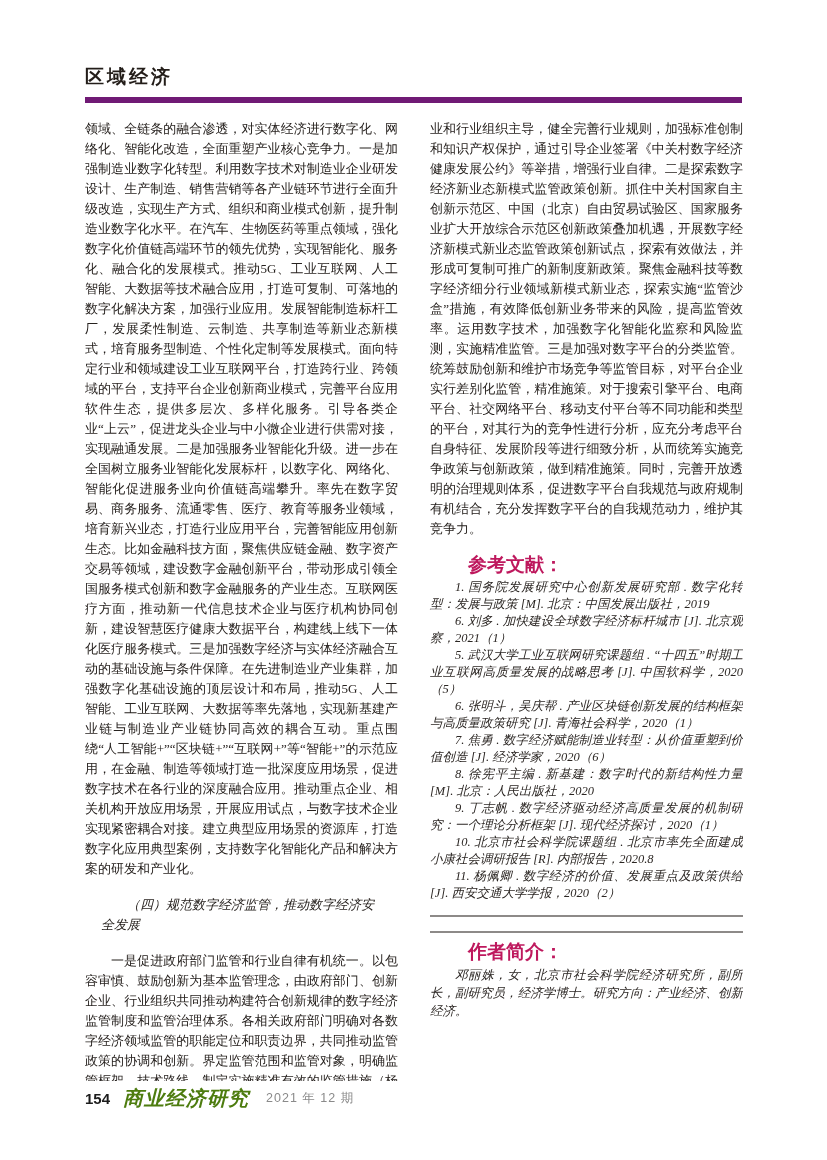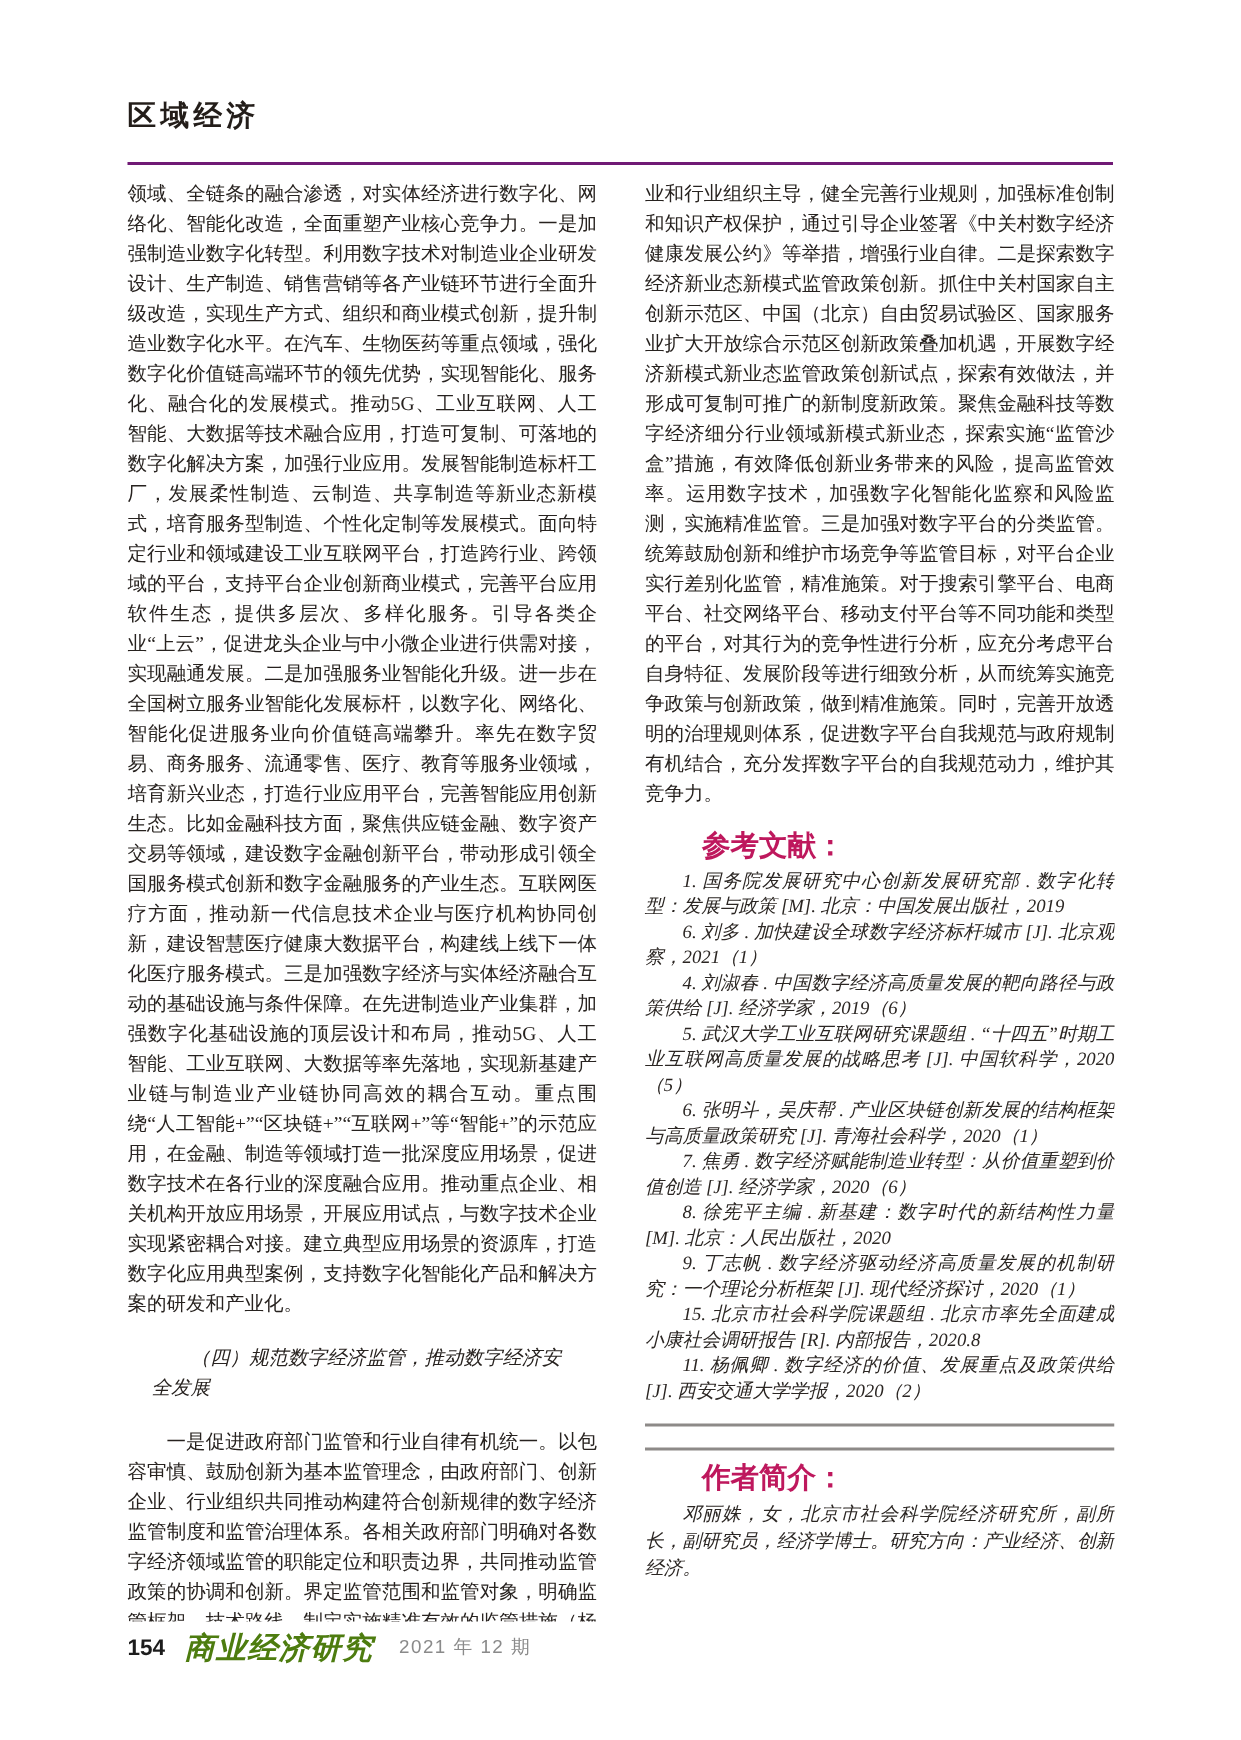--- a/index.html
+++ b/index.html
@@ -11,22 +11,22 @@
     position: relative;
     overflow: hidden;
   }
   .page { position: absolute; inset: 0; }
 
   
   .section-header {
     position: absolute;
     left: 85px; top: 64px;
     width: 657px;
-    border-bottom: 2px solid #701a75;
-    padding-bottom: 18px;
+    border-bottom: 6px solid #701a75;
+    padding-bottom: 7px;
   }
   .section-header h1 {
     margin: 0;
     font-family: "Liberation Sans", "DejaVu Sans", sans-serif;
     font-size: 19px;
     font-weight: 700;
     letter-spacing: 3px;
     color: #231d19;
   }
 
@@ -135,27 +135,26 @@
       <p class="body-text indent">一是促进政府部门监管和行业自律有机统一。以包容审慎、鼓励创新为基本监管理念，由政府部门、创新企业、行业组织共同推动构建符合创新规律的数字经济监管制度和监管治理体系。各相关政府部门明确对各数字经济领域监管的职能定位和职责边界，共同推动监管政策的协调和创新。界定监管范围和监管对象，明确监管框架、技术路线，制定实施精准有效的监管措施（杨斌，2020）。由企</p>
     </div>
 
     <div class="col">
       <p class="body-text">业和行业组织主导，健全完善行业规则，加强标准创制和知识产权保护，通过引导企业签署《中关村数字经济健康发展公约》等举措，增强行业自律。二是探索数字经济新业态新模式监管政策创新。抓住中关村国家自主创新示范区、中国（北京）自由贸易试验区、国家服务业扩大开放综合示范区创新政策叠加机遇，开展数字经济新模式新业态监管政策创新试点，探索有效做法，并形成可复制可推广的新制度新政策。聚焦金融科技等数字经济细分行业领域新模式新业态，探索实施“监管沙盒”措施，有效降低创新业务带来的风险，提高监管效率。运用数字技术，加强数字化智能化监察和风险监测，实施精准监管。三是加强对数字平台的分类监管。统筹鼓励创新和维护市场竞争等监管目标，对平台企业实行差别化监管，精准施策。对于搜索引擎平台、电商平台、社交网络平台、移动支付平台等不同功能和类型的平台，对其行为的竞争性进行分析，应充分考虑平台自身特征、发展阶段等进行细致分析，从而统筹实施竞争政策与创新政策，做到精准施策。同时，完善开放透明的治理规则体系，促进数字平台自我规范与政府规制有机结合，充分发挥数字平台的自我规范动力，维护其竞争力。</p>
 
       <div class="refs">
         <h2 class="refs-heading">参考文献：</h2>
         <p class="ref-item">1. 国务院发展研究中心创新发展研究部 . 数字化转型：发展与政策 [M]. 北京：中国发展出版社，2019</p>
         <p class="ref-item">6. 刘多 . 加快建设全球数字经济标杆城市 [J]. 北京观察，2021（1）</p>
-        <p class="ref-item">4. 刘淑春 . 中国数字经济高质量发展的靶向路径与政策供给 [J]. 经济学家，2019（6）</p>
         <p class="ref-item">5. 武汉大学工业互联网研究课题组 . “十四五”时期工业互联网高质量发展的战略思考 [J]. 中国软科学，2020（5）</p>
         <p class="ref-item">6. 张明斗，吴庆帮 . 产业区块链创新发展的结构框架与高质量政策研究 [J]. 青海社会科学，2020（1）</p>
         <p class="ref-item">7. 焦勇 . 数字经济赋能制造业转型：从价值重塑到价值创造 [J]. 经济学家，2020（6）</p>
         <p class="ref-item">8. 徐宪平主编 . 新基建：数字时代的新结构性力量 [M]. 北京：人民出版社，2020</p>
         <p class="ref-item">9. 丁志帆 . 数字经济驱动经济高质量发展的机制研究：一个理论分析框架 [J]. 现代经济探讨，2020（1）</p>
-        <p class="ref-item">15. 北京市社会科学院课题组 . 北京市率先全面建成小康社会调研报告 [R]. 内部报告，2020.8</p>
+        <p class="ref-item">10. 北京市社会科学院课题组 . 北京市率先全面建成小康社会调研报告 [R]. 内部报告，2020.8</p>
         <p class="ref-item">11. 杨佩卿 . 数字经济的价值、发展重点及政策供给 [J]. 西安交通大学学报，2020（2）</p>
       </div>
 
       <div class="rule-double"></div>
 
       <div>
         <h2 class="author-heading">作者简介：</h2>
         <p class="author-bio">邓丽姝，女，北京市社会科学院经济研究所，副所长，副研究员，经济学博士。研究方向：产业经济、创新经济。</p>
       </div>
 

